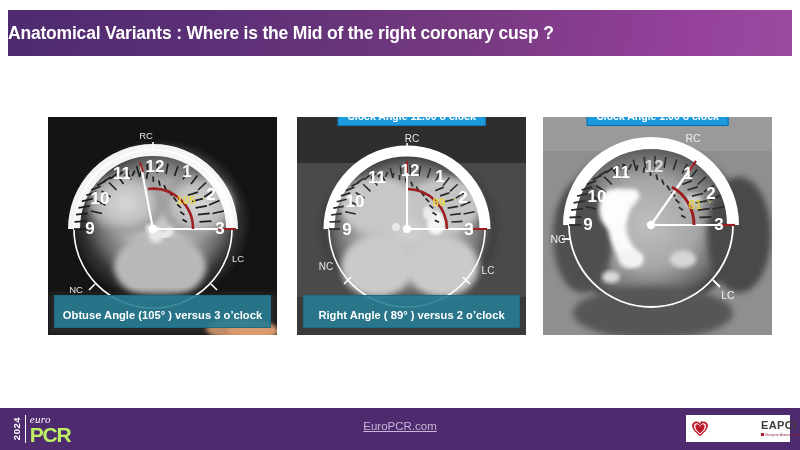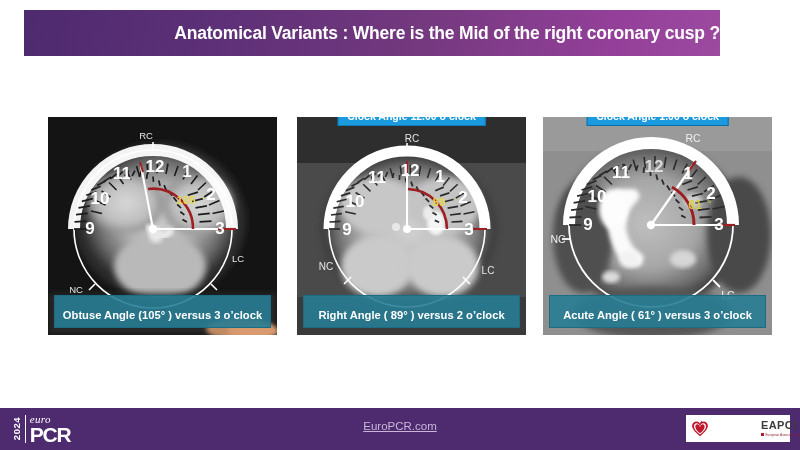--- a/index.html
+++ b/index.html
@@ -11,28 +11,28 @@
     height: 450px;
     background: #ffffff;
     font-family: "Liberation Sans", sans-serif;
     overflow: hidden;
     position: relative;
   }
 
   
   #title-bar {
     position: absolute;
-    left: 24px;
+    left: 8px;
     top: 10px;
-    width: 696px;
+    width: 784px;
     height: 46px;
     background: linear-gradient(100deg, #4e2a6e 0%, #5d3077 28%, #75397f 58%, #94409a 85%, #9c4aa0 100%);
     display: flex;
     align-items: center;
-    justify-content: flex-end;
+    justify-content: flex-start;
   }
   #title-text {
     color: #ffffff;
     font-size: 17.5px;
     font-weight: bold;
     letter-spacing: -0.2px;
     text-align: center;
     white-space: nowrap;
   }
 
@@ -141,21 +141,21 @@
   }
   #logo-euro {
     color: #ffffff;
     font-size: 11px;
     font-style: italic;
     font-family: "Liberation Serif", serif;
     letter-spacing: 0.3px;
     margin-bottom: 0px;
   }
   #logo-pcr {
-    color: #ffffff;
+    color: #bef264;
     font-size: 21px;
     font-weight: bold;
     letter-spacing: -1.2px;
     margin-top: -1px;
   }
   #footer-link {
     position: absolute;
     left: 0;
     right: 0;
     top: 12px;
@@ -592,21 +592,20 @@
       <text x="15" y="126" text-anchor="middle">NC</text>
     </g>
 
     <g>
       <text x="152" y="92" font-size="12" font-weight="bold" text-anchor="middle" fill="#d9cc3f" font-family="Liberation Sans, sans-serif">61</text>
       <text x="167" y="90" font-size="8.5" text-anchor="middle" fill="#d9cc3f" font-family="Liberation Sans, sans-serif">°</text>
     </g>
   </svg>
 
   <div class="chip">Clock Angle 1.00 o’clock</div>
-  <div class="caption">Acute Angle ( 61° ) versus 3 o’clock</div>
 </div>
 
 <div id="footer">
 
   <div id="logo-block">
     <div id="logo-year">2024</div>
     <div id="logo-divider"></div>
     <div id="logo-words">
       <div id="logo-euro">euro</div>
       <div id="logo-pcr">PCR</div>

